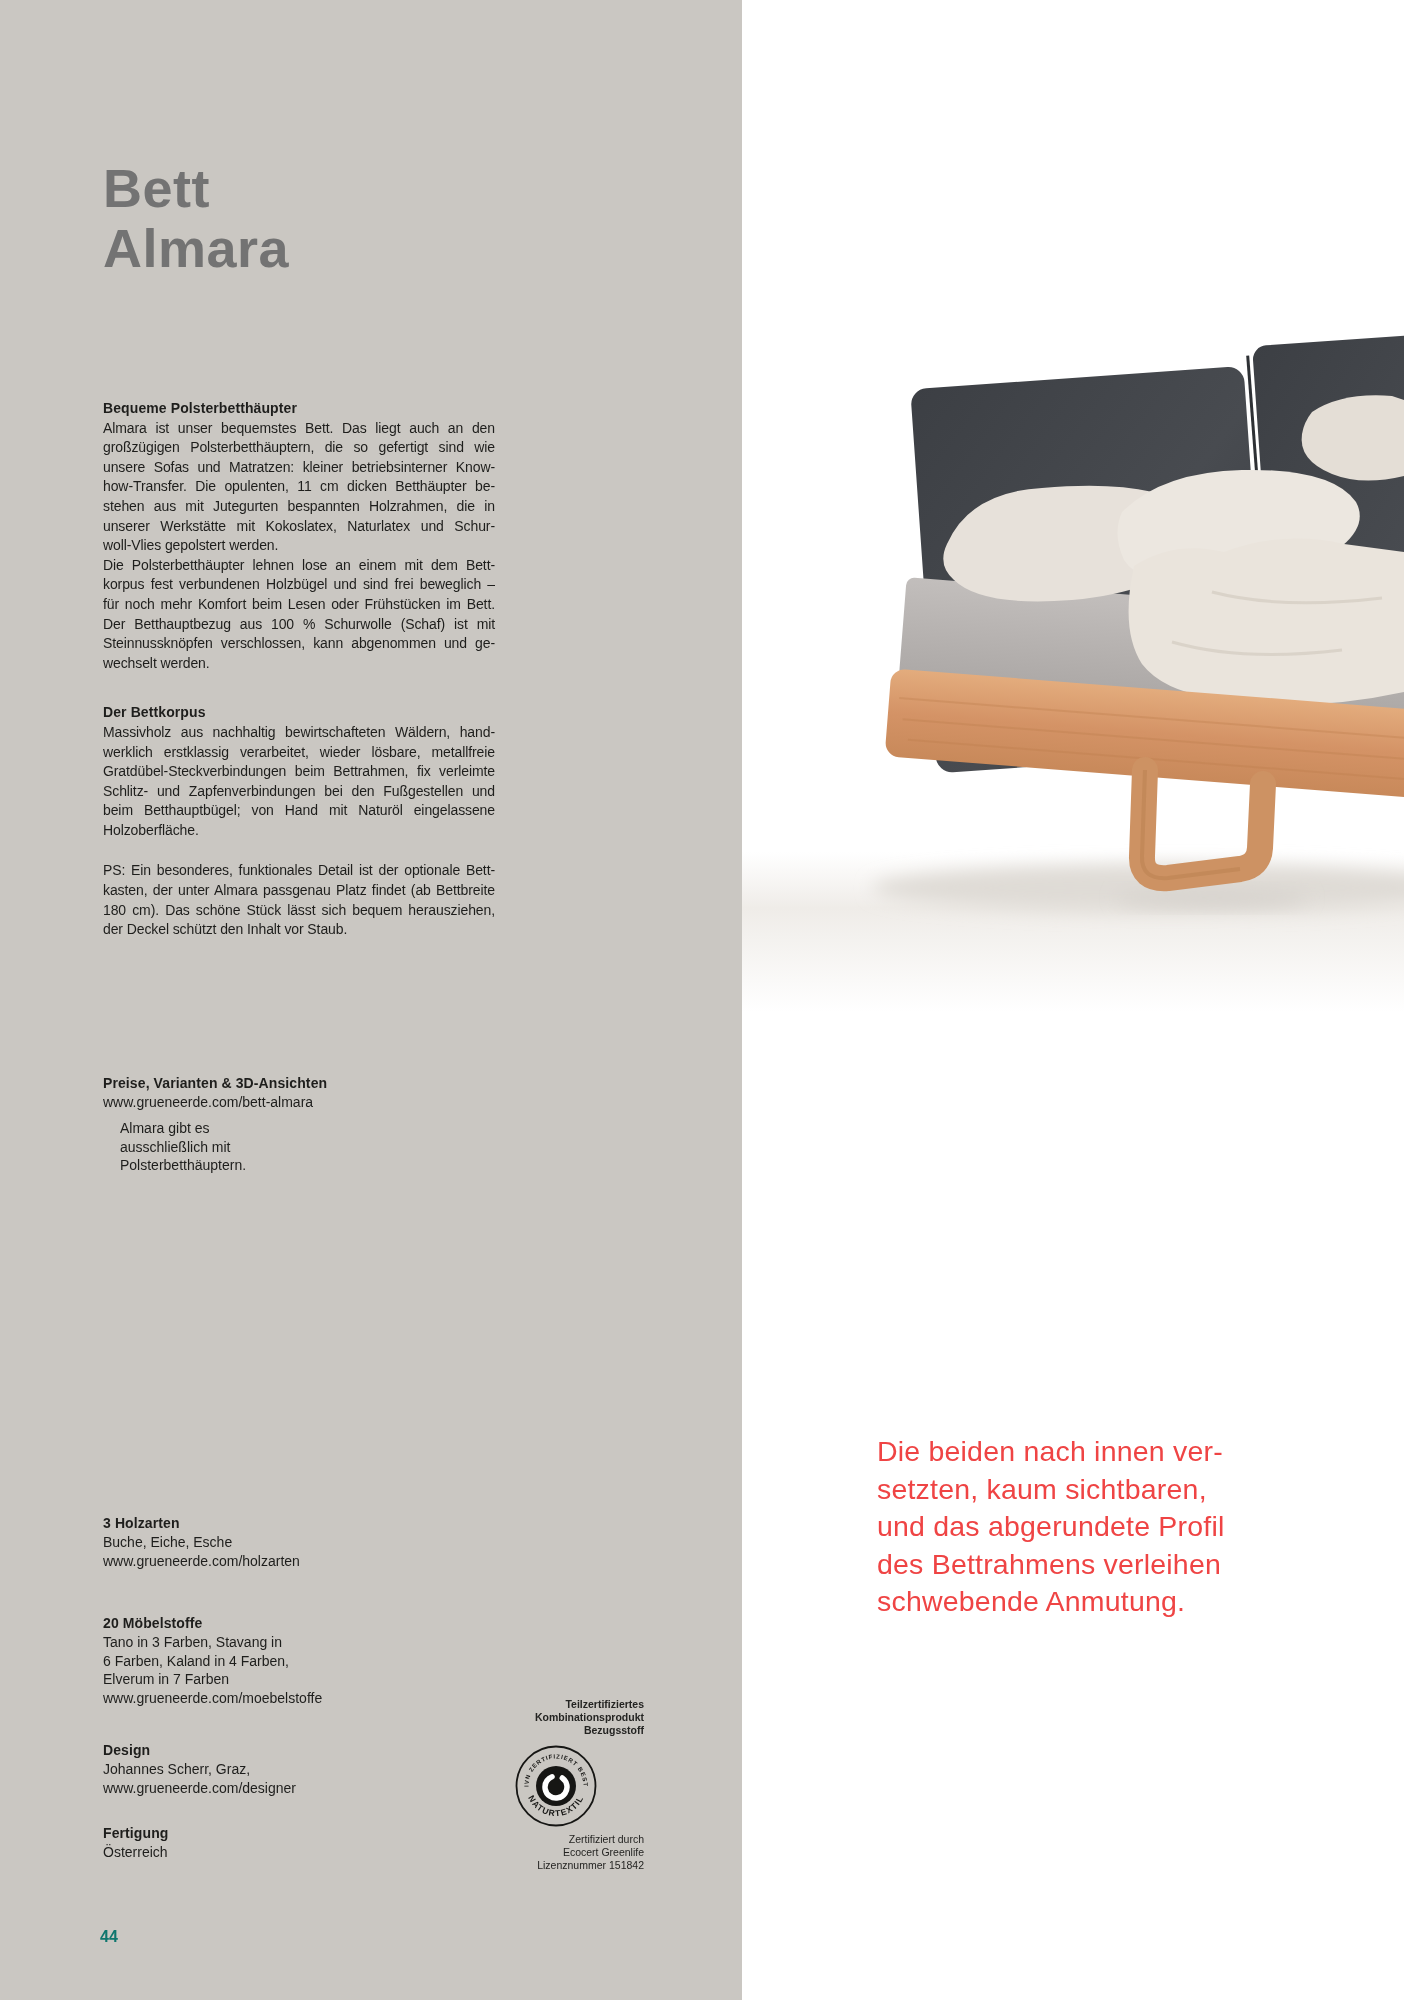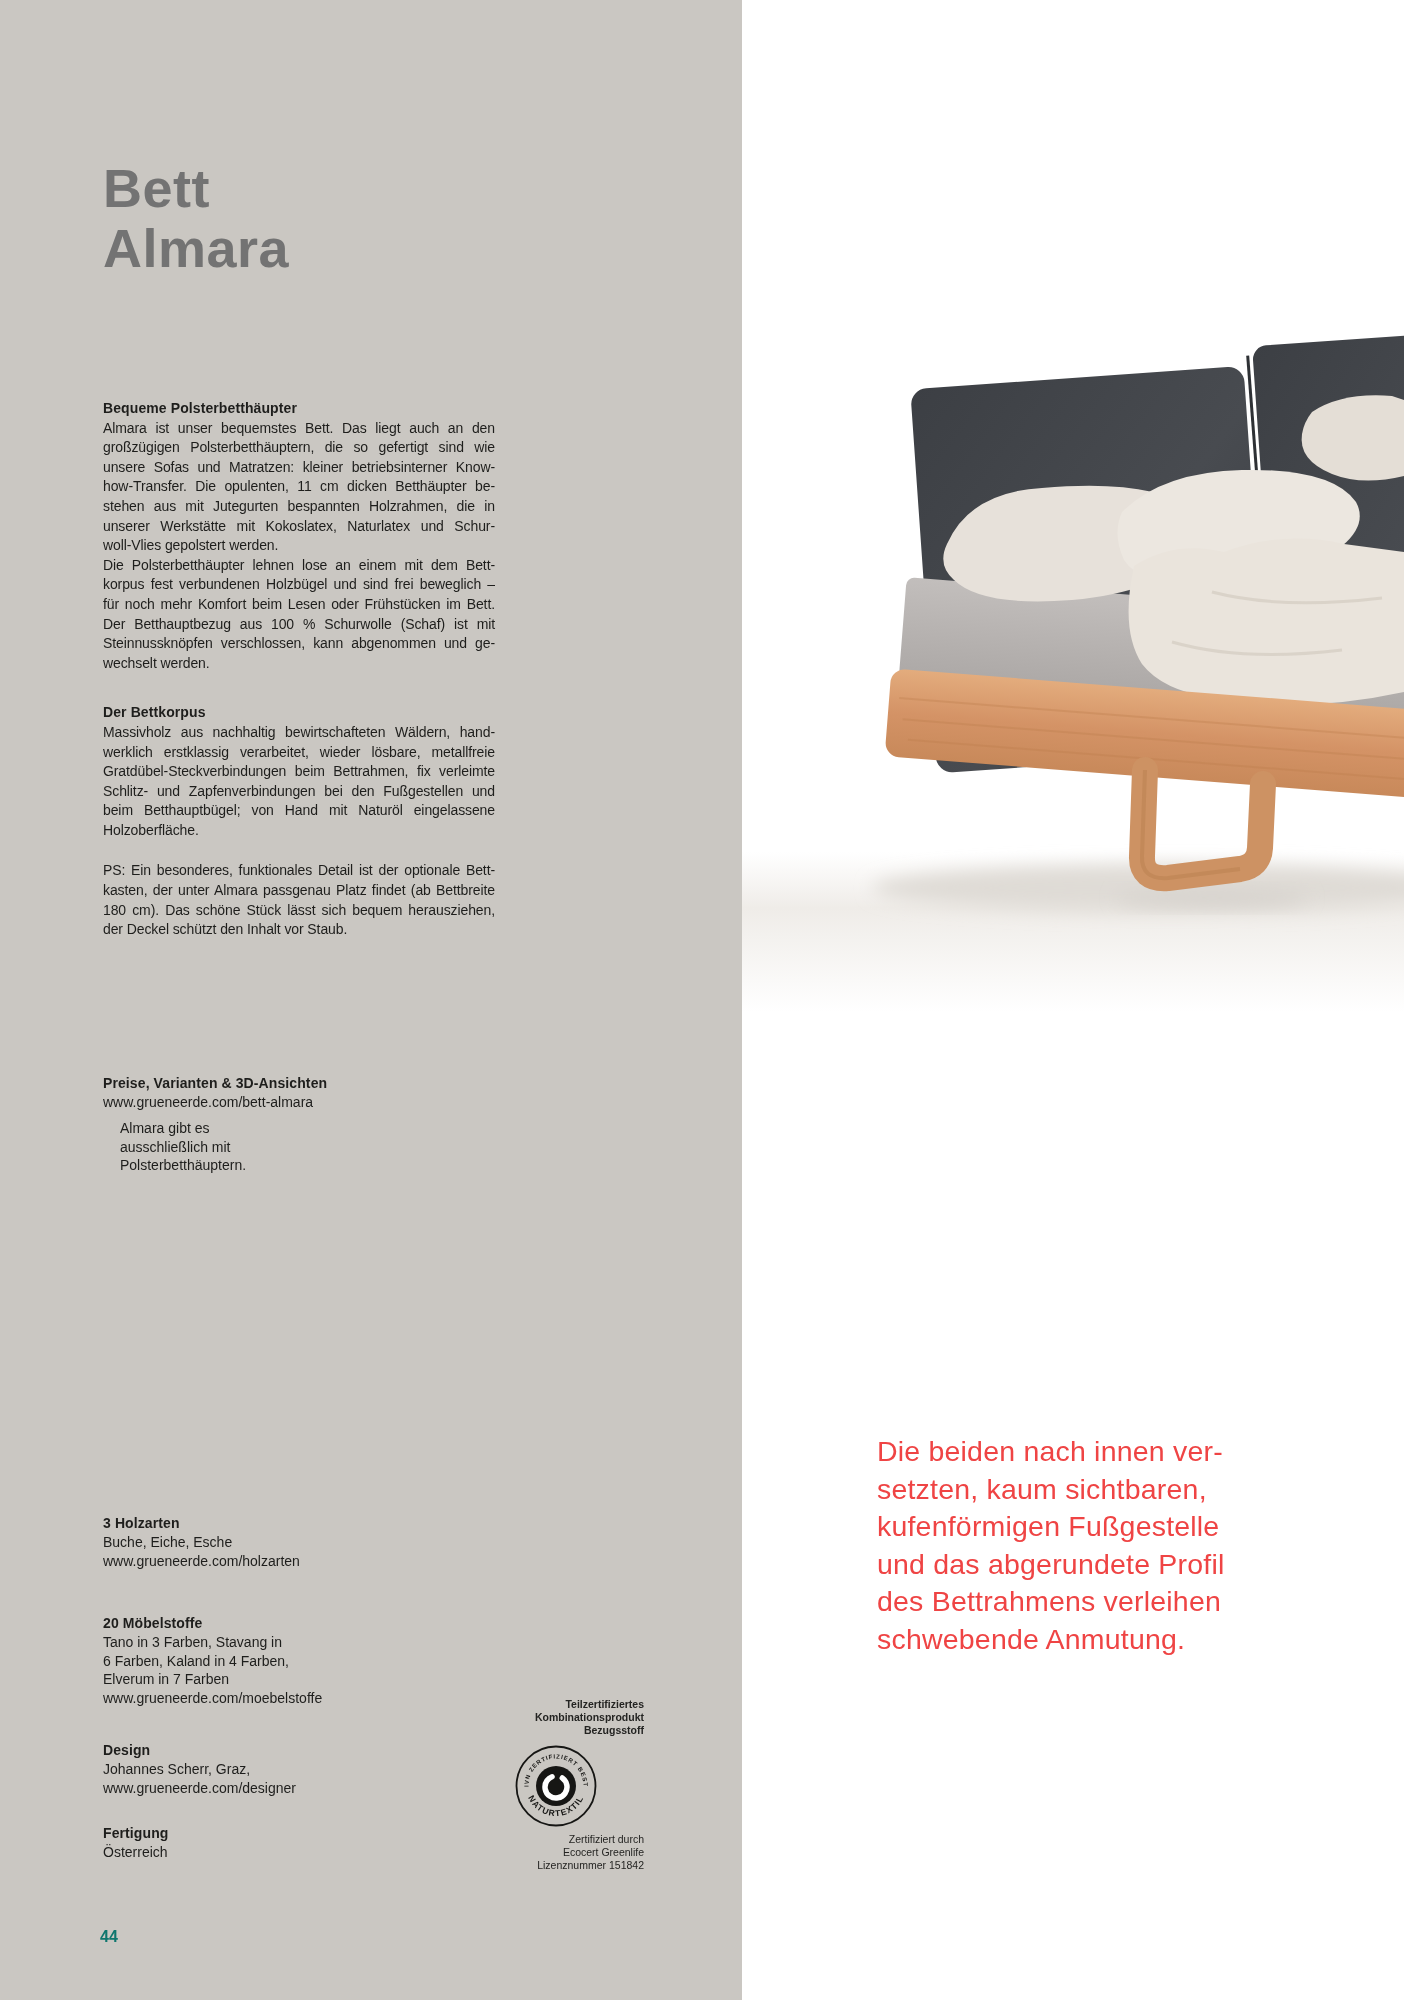--- a/index.html
+++ b/index.html
@@ -222,21 +222,20 @@
     <div class="lines">
         <div>Zertifiziert durch</div>
         <div>Ecocert Greenlife</div>
         <div>Lizenznummer 151842</div>
       </div>
   </div>
 
   <div class="abs caption lines">
       <div>Die beiden nach innen ver-</div>
       <div>setzten, kaum sichtbaren,</div>
-      <div>kufenförmigen Fußgestelle</div>
       <div>und das abgerundete Profil</div>
       <div>des Bettrahmens verleihen</div>
       <div>schwebende Anmutung.</div>
     </div>
 
   <div class="abs pagenum">44</div>
 
 </div>
 
 </body></html>

